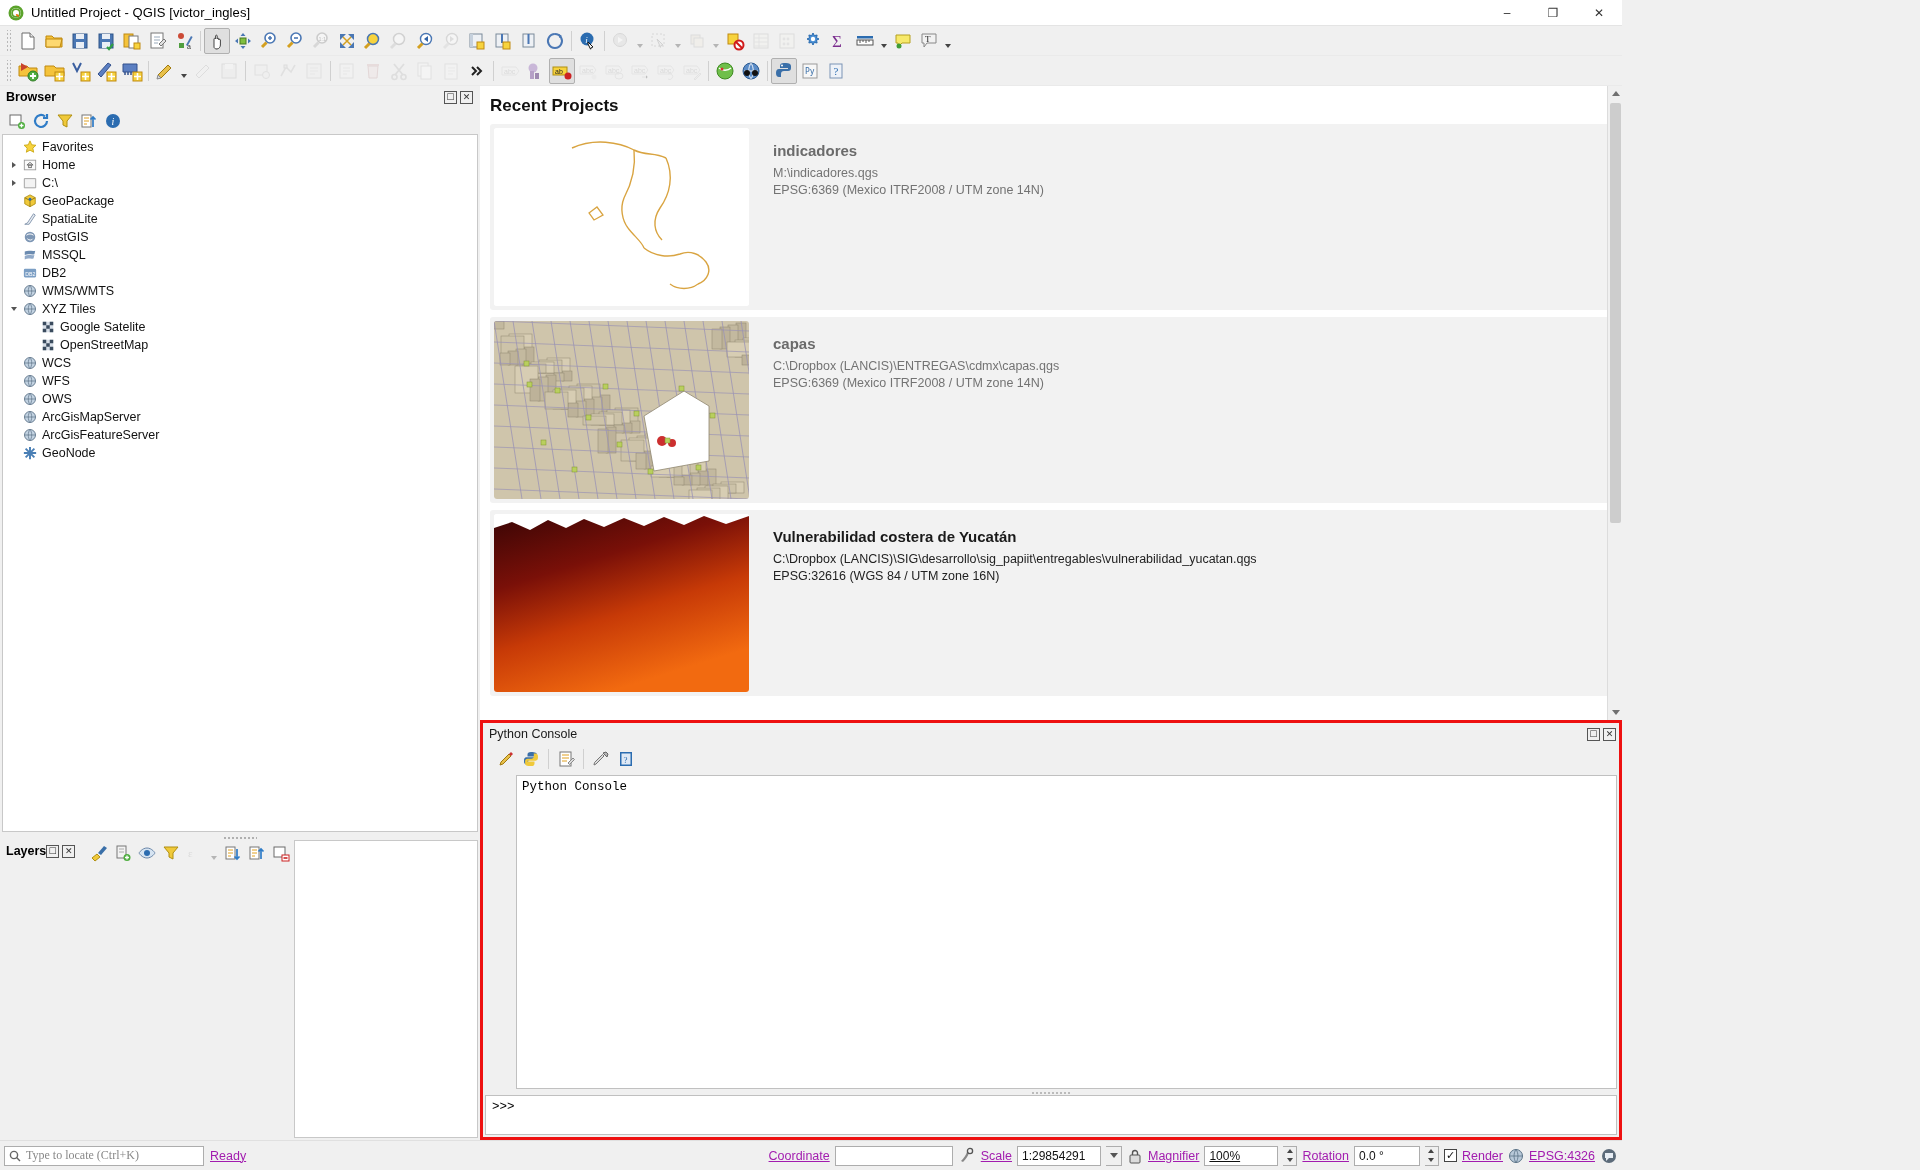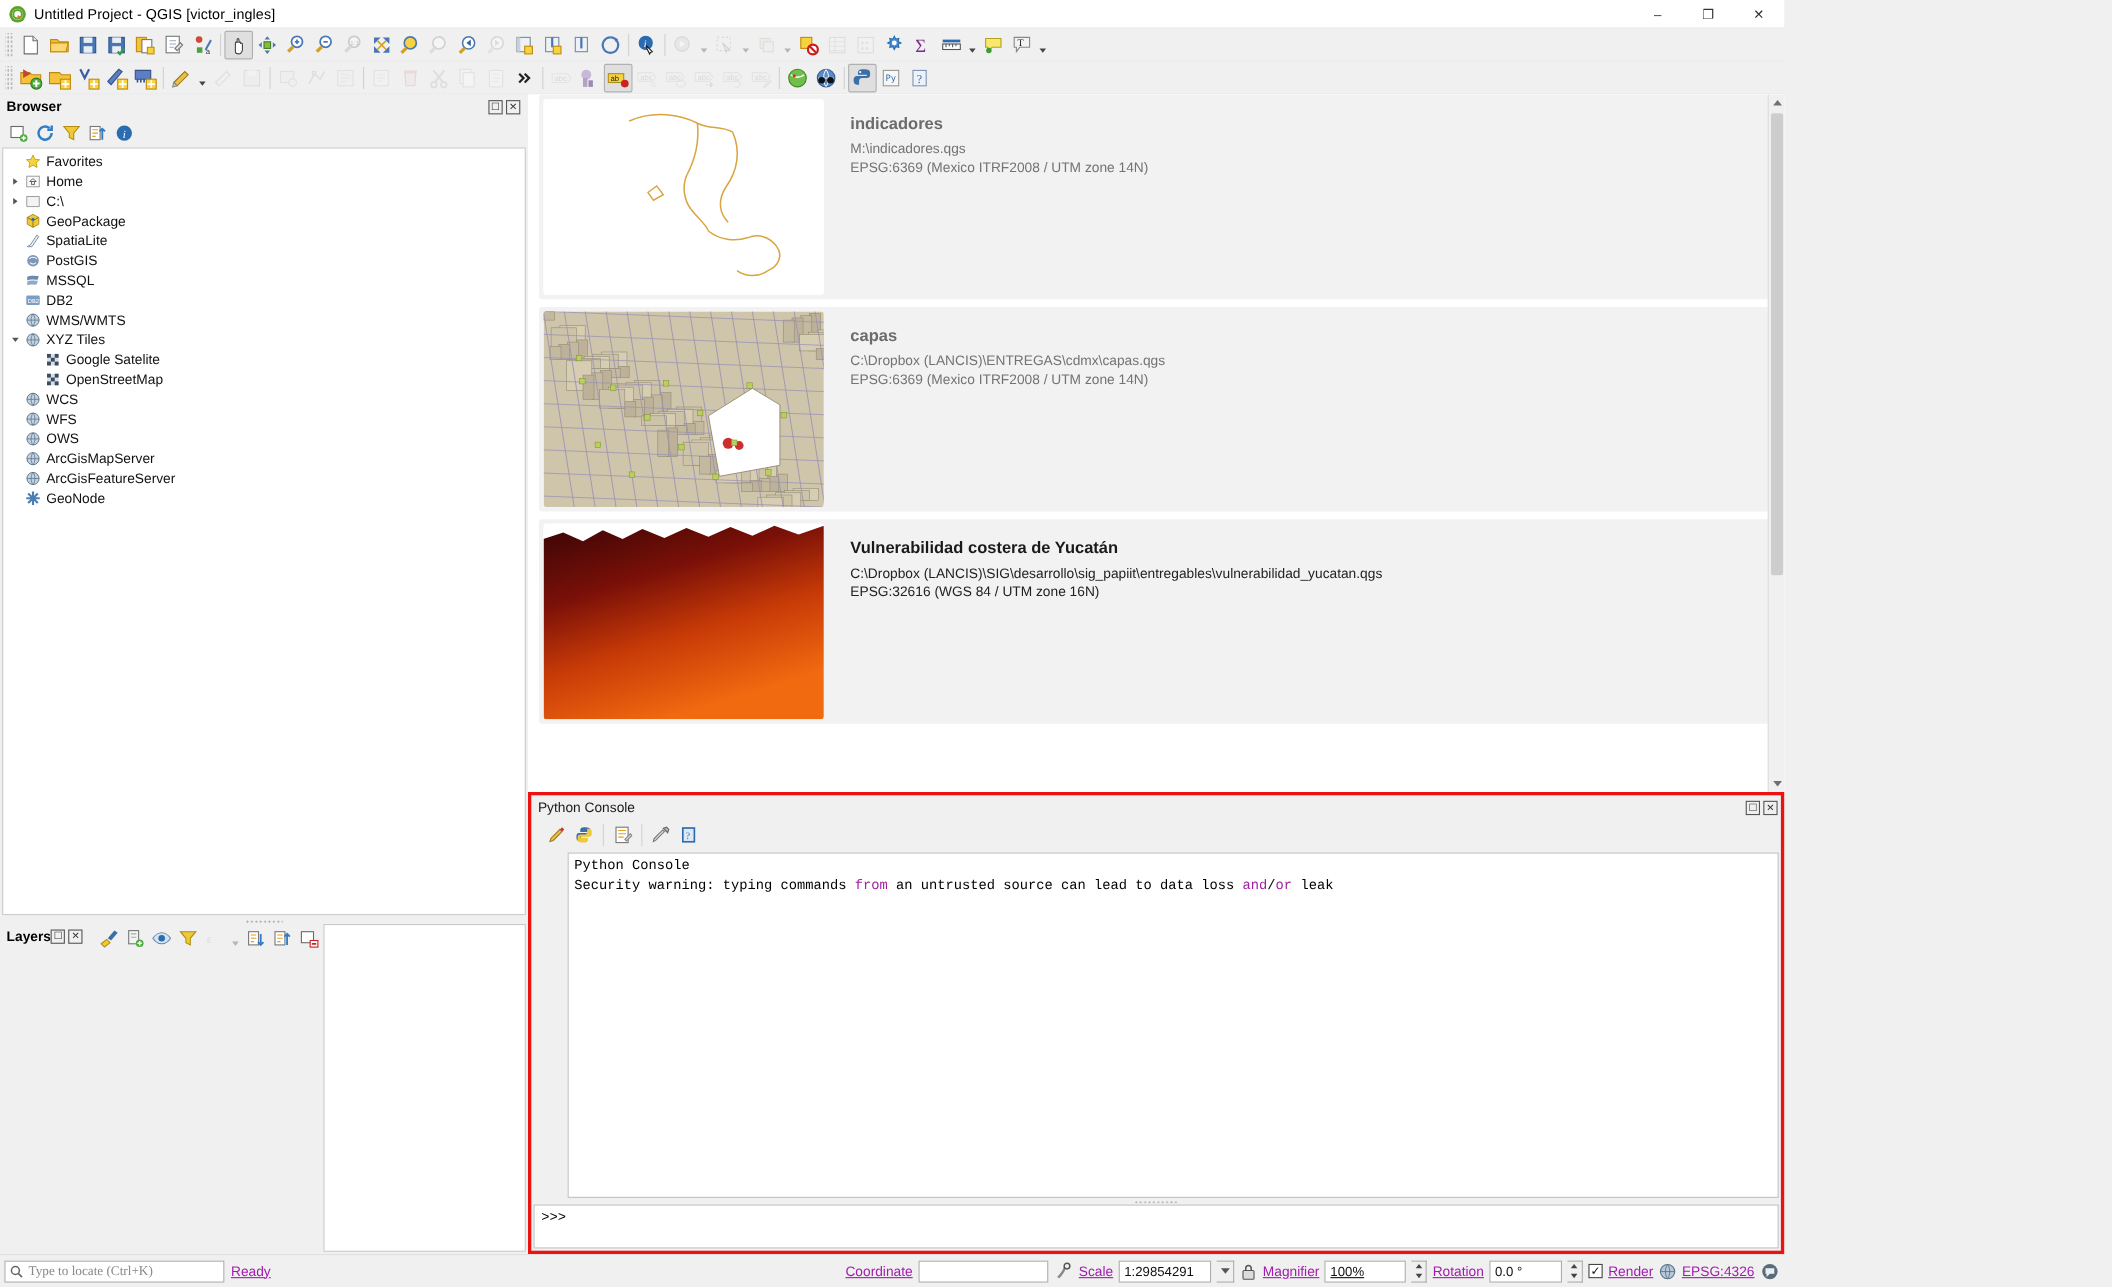--- a/index.html
+++ b/index.html
@@ -960,20 +960,21 @@
               </svg>
           </div>
         </div>
         <div class="layers-list"></div>
       </div>
     </div>
 
     <div class="right-col">
 
       <div class="recent-wrap">
+        <div class="recent-title">Recent Projects</div>
         <div class="recent-list" id="recent-list">
             <div class="rp-card">
               <div class="rp-thumb">
                 <svg width="255" height="178" viewBox="0 0 255 178" preserveAspectRatio="none">
                   <rect width="255" height="178" fill="#ffffff"></rect>
                   <path d="M78 20 C100 10 125 14 140 22 C152 28 160 24 172 30" fill="none" stroke="#d9a441" stroke-width="1.4"></path>
                   <path d="M140 22 C142 40 138 55 130 70 C126 80 128 92 134 100" fill="none" stroke="#d9a441" stroke-width="1.4"></path>
                   <path d="M172 30 C180 48 176 66 166 80 C158 92 160 104 168 112" fill="none" stroke="#d9a441" stroke-width="1.4"></path>
                   <path d="M95 85 l8 -6 l6 8 l-9 5z" fill="none" stroke="#d9a441" stroke-width="1.3"></path>
                   <path d="M150 120 C160 128 174 130 186 126 C196 122 206 126 212 134 C218 142 214 152 204 156" fill="none" stroke="#d9a441" stroke-width="1.4"></path>
@@ -1183,21 +1184,20 @@
                 <rect x="3" y="2" width="12" height="14" fill="#2b6cb0"></rect>
                 <rect x="4.5" y="3.5" width="9" height="11" fill="#dfe9f5"></rect>
                 <text x="6.5" y="12.5" font-size="9" fill="#2b6cb0" font-family="serif">?</text>
               </svg>
           </div>
         </div>
         <div class="py-out">
           <div class="py-gutter" id="py-gutter"></div>
           <div id="py-lines">
               <div class="py-line"><span>Python Console</span></div>
-              <div class="py-line"><span>Security warning: typing commands </span><span class="kw">from</span><span> an untrusted source can lead to data loss </span><span class="kw">and</span><span>/</span><span class="kw">or</span><span> leak</span></div>
               <div class="py-line"><span></span></div>
             </div>
         </div>
         <div class="py-hsplit">
             <div class="dots"></div>
           </div>
         <div class="py-prompt">&gt;&gt;&gt;</div>
       </div>
     </div>
   </div>

